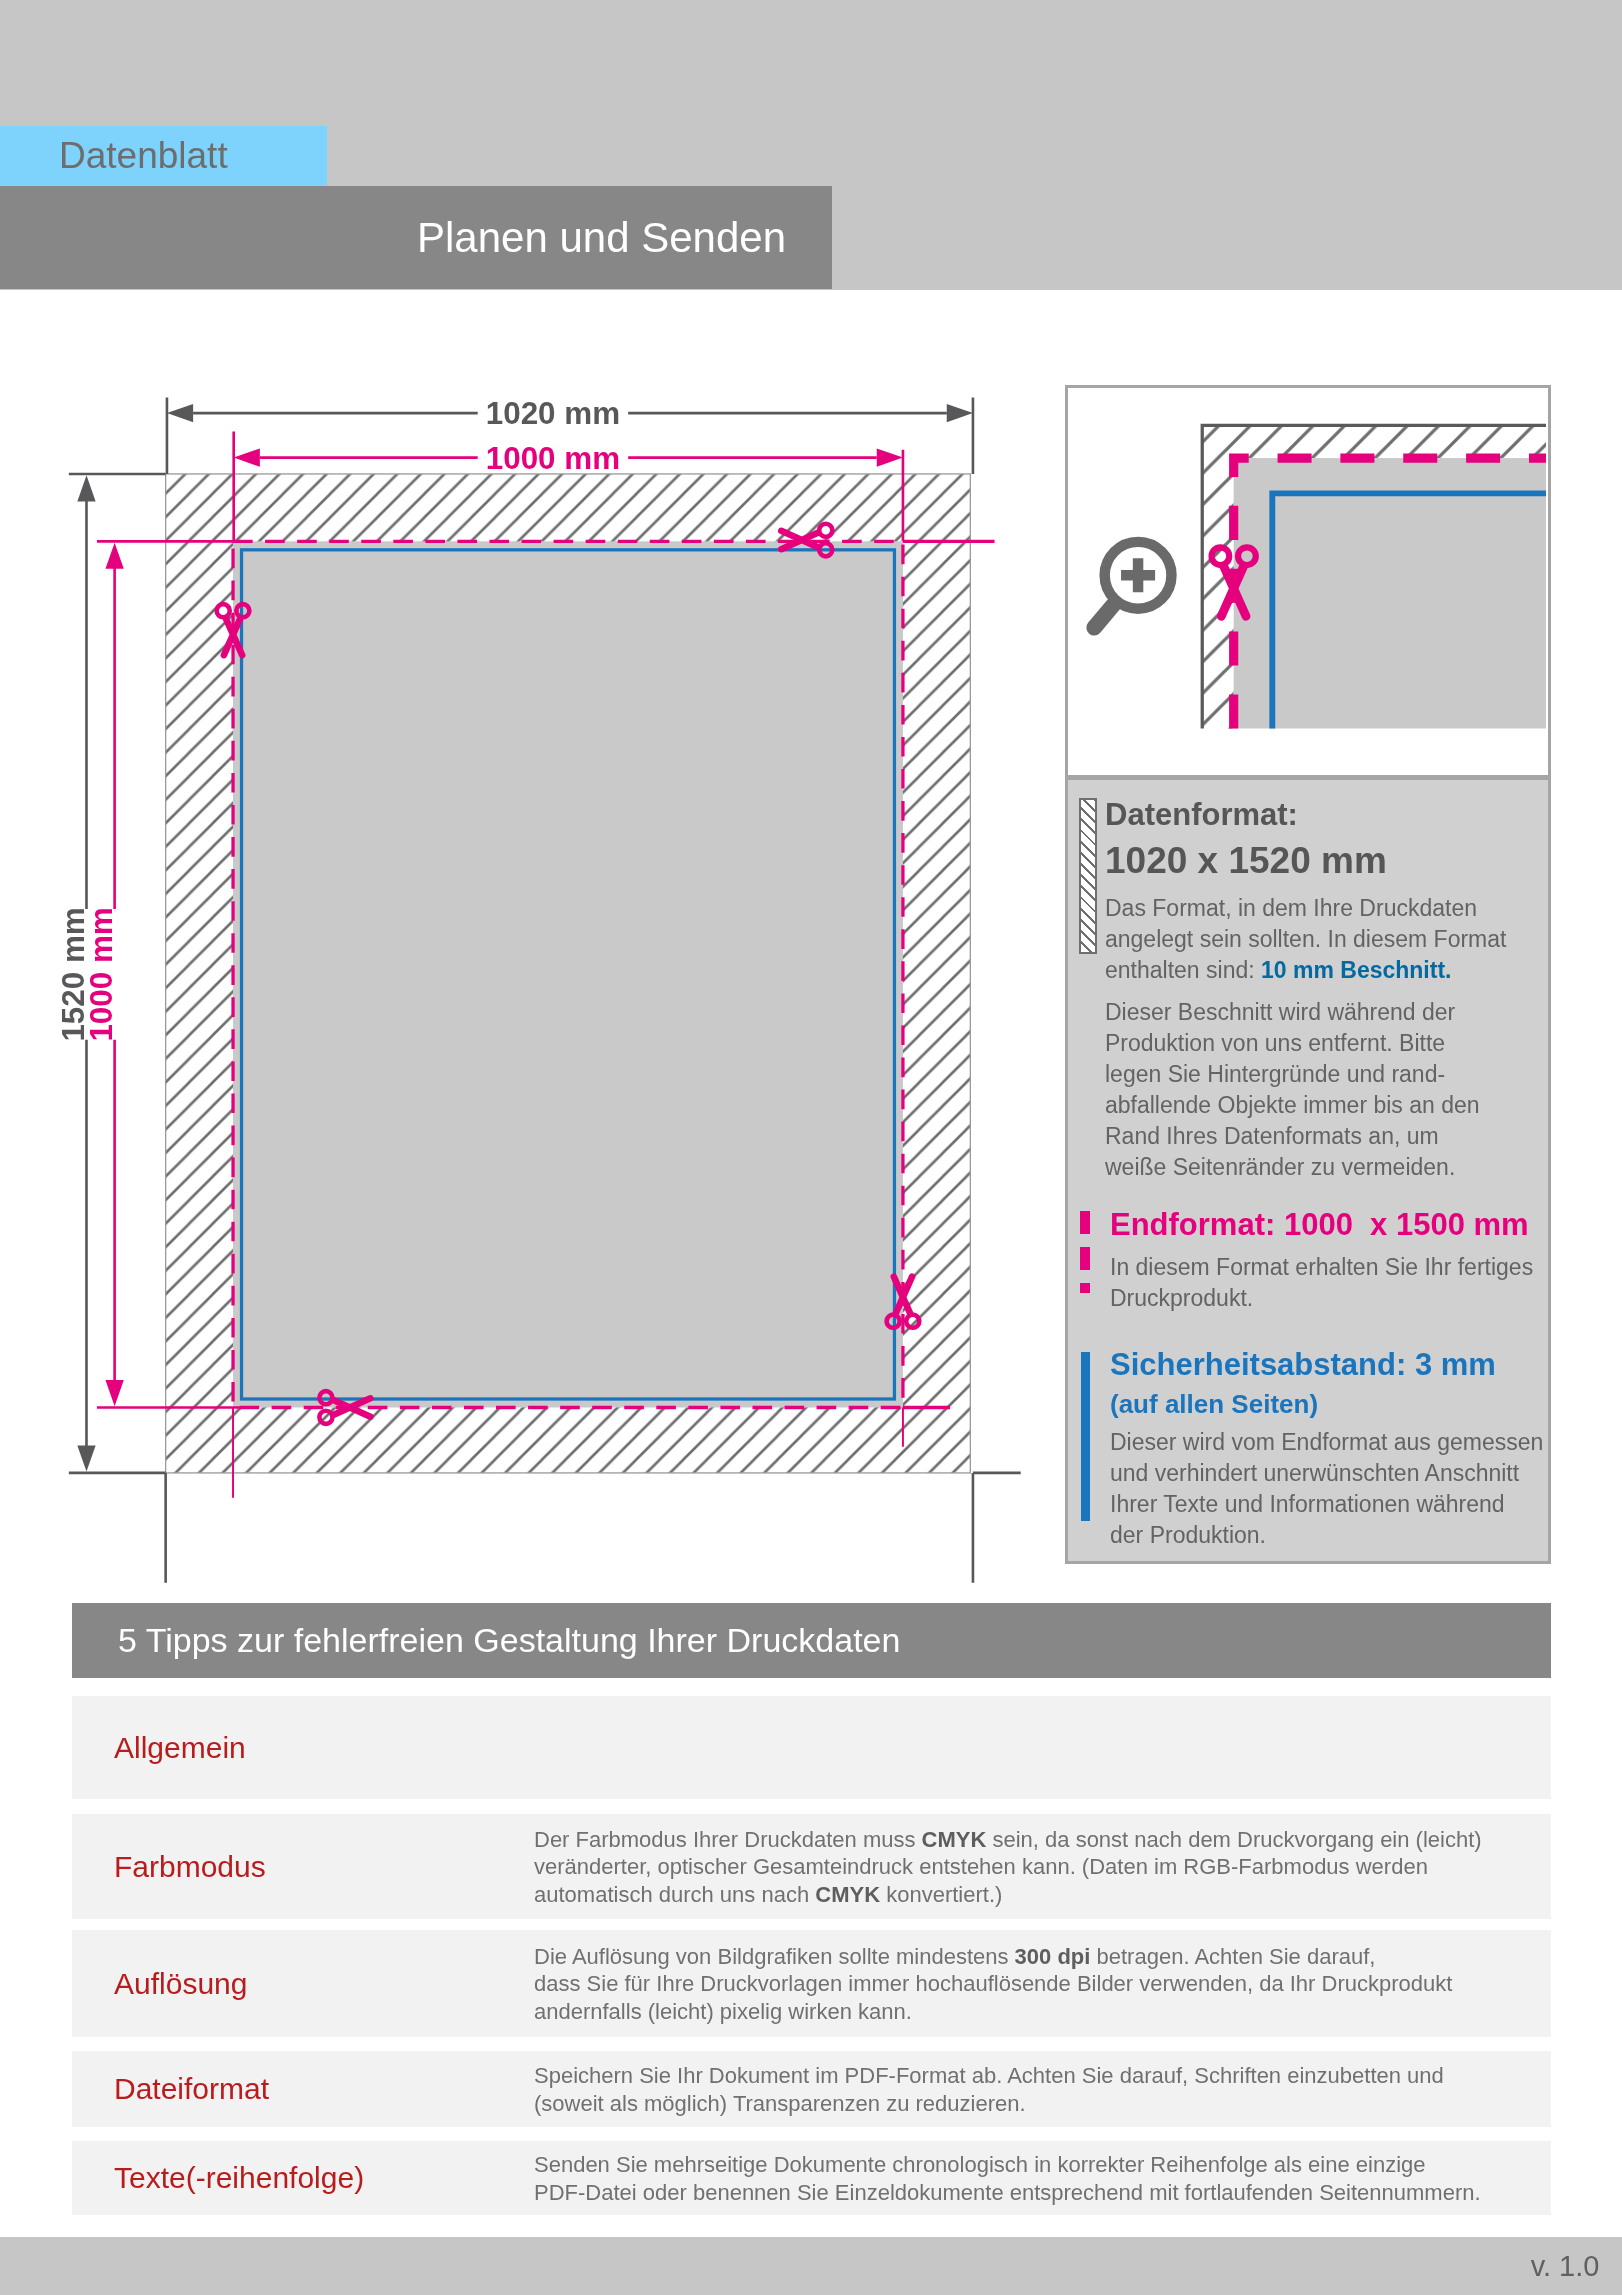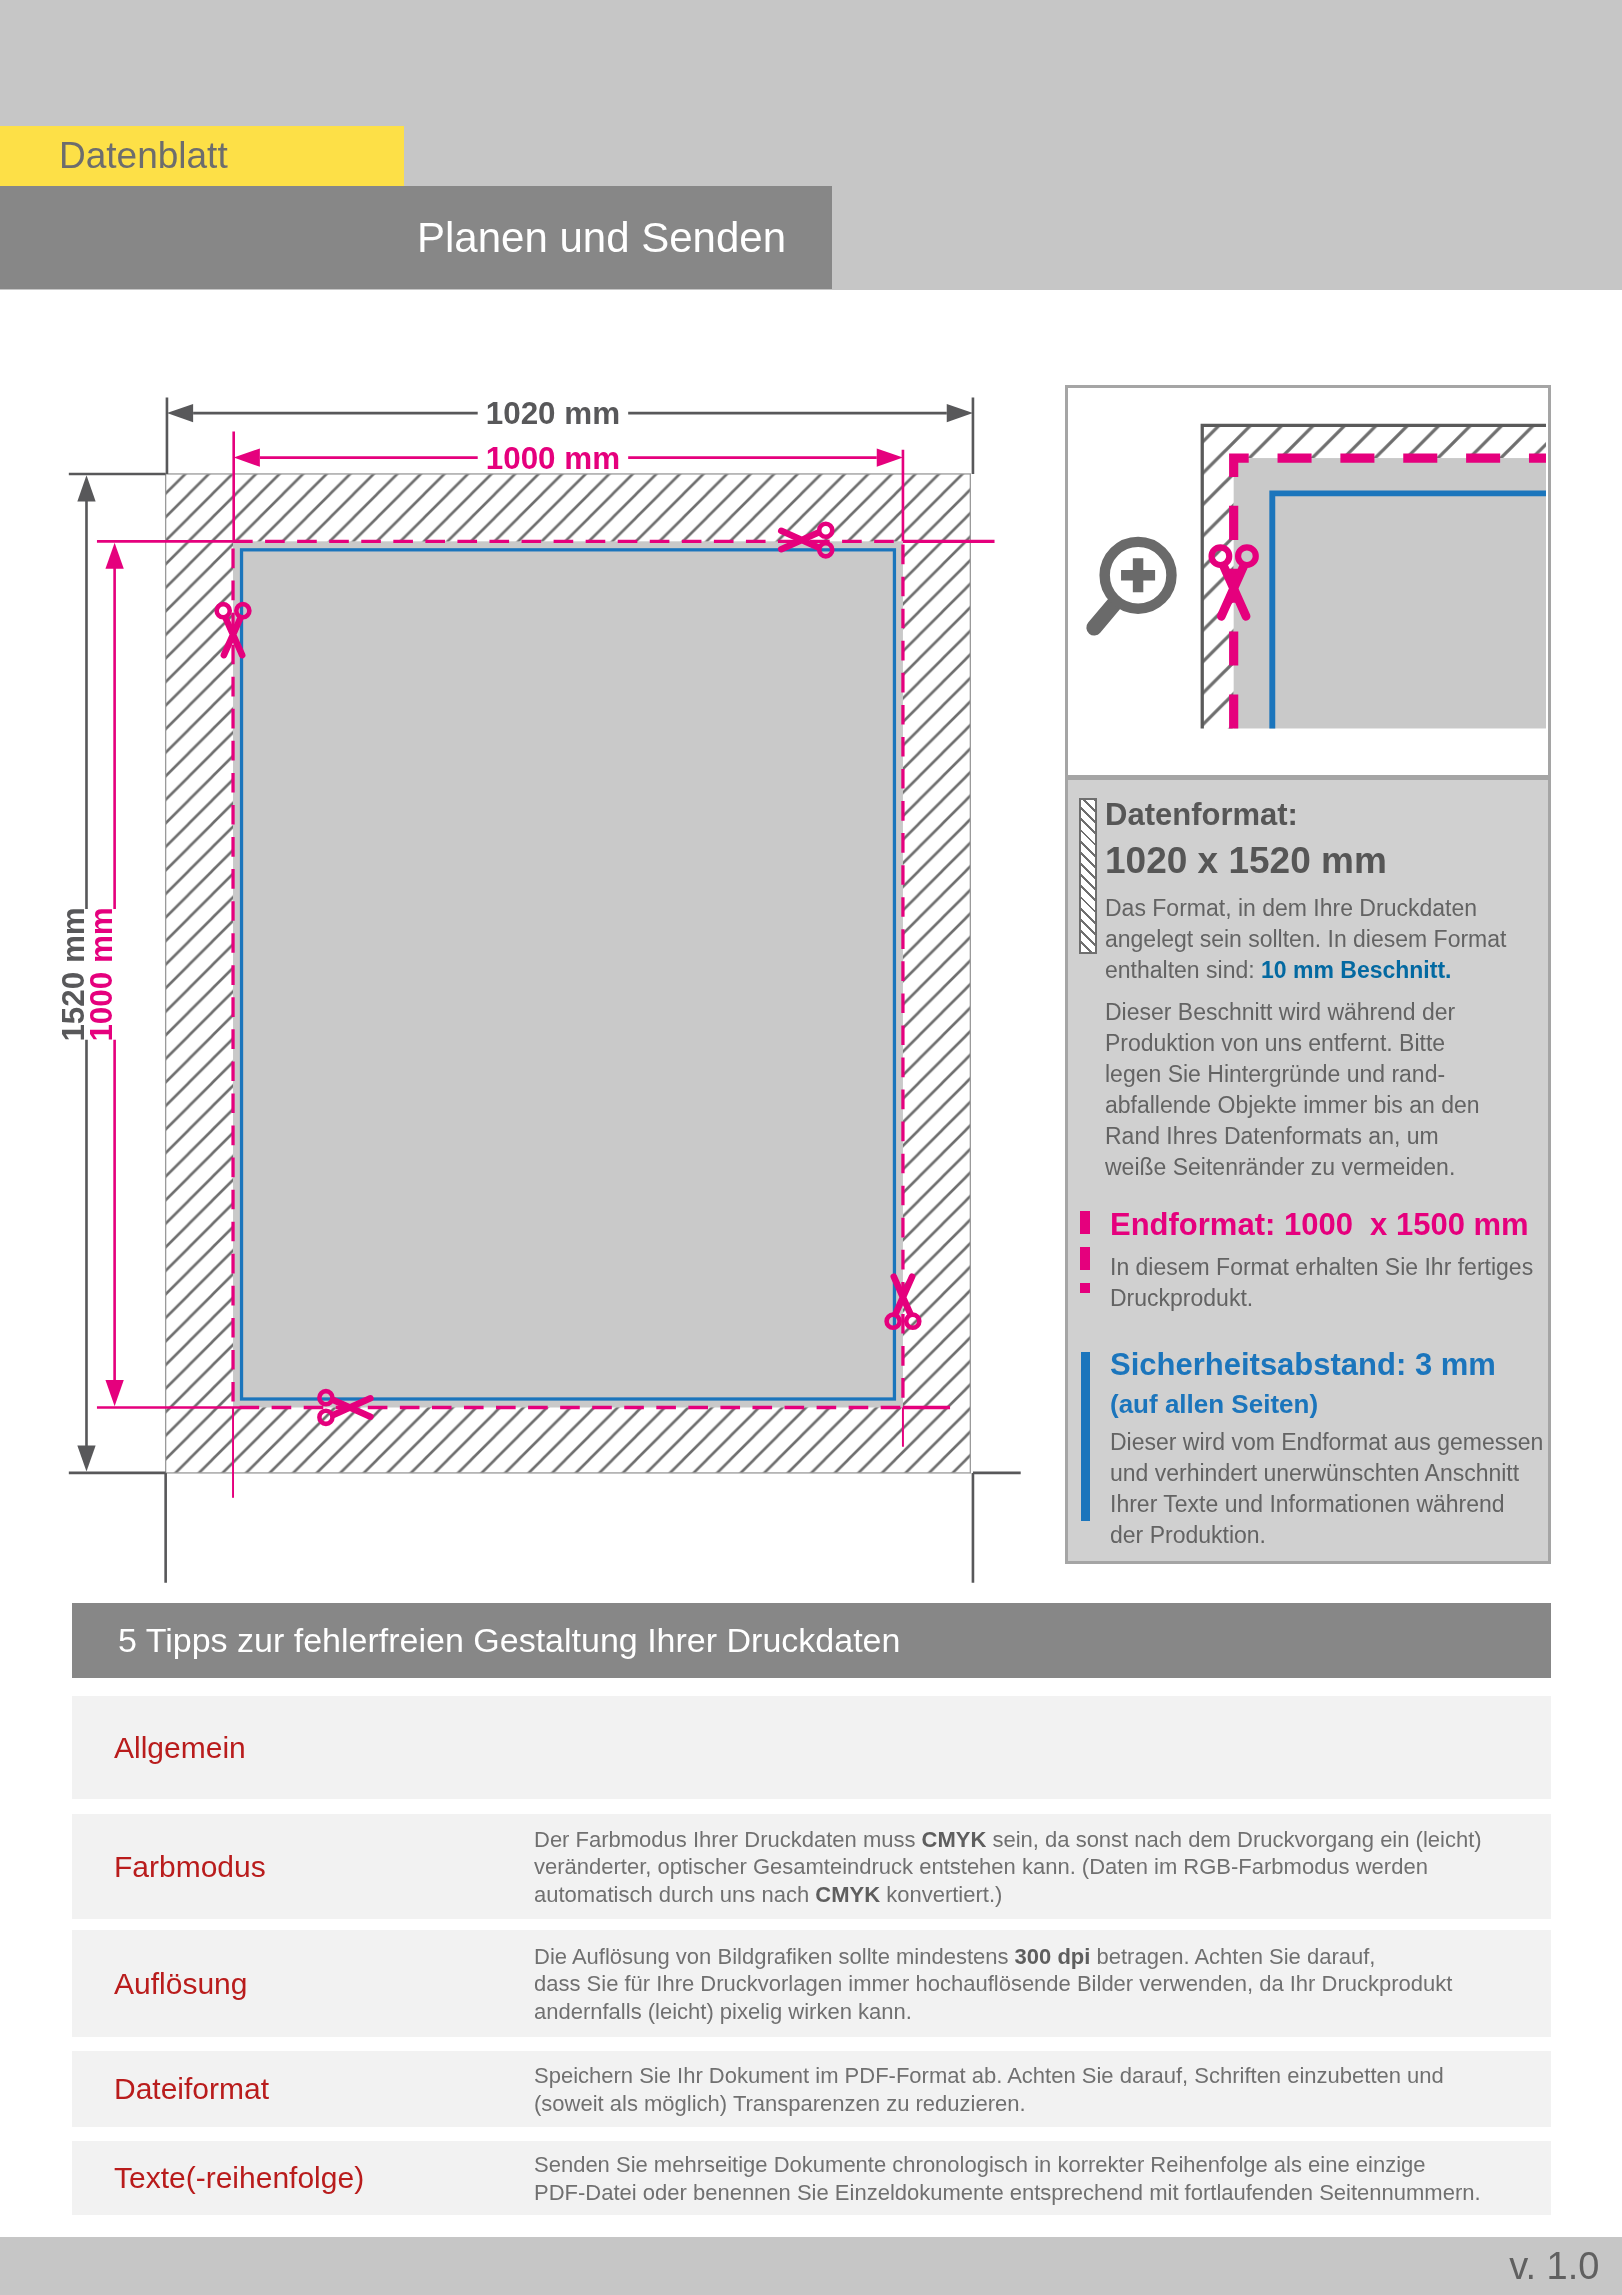--- a/index.html
+++ b/index.html
@@ -2,21 +2,21 @@
 <html style="font-size:10.5px"><head>
 <meta charset="utf-8">
 <style>
   html,body{margin:0;padding:0;background:#ffffff;}
   .page{position:relative;width:1623px;height:2295px;background:#ffffff;overflow:hidden;
         font-family:"Liberation Sans","DejaVu Sans",sans-serif;}
   .abs{position:absolute;}
 
   
   .top-band{left:0;top:0;width:1623px;height:290px;background:#c6c6c6;}
-  .datenblatt-box{left:0;top:126px;width:368px;height:60px;background:#fde047;padding-left:36px;}
+  .datenblatt-box{left:0;top:126px;width:327px;height:60px;background:#7dd3fc;}
   .datenblatt-box .lbl{position:absolute;left:59px;top:0;height:60px;line-height:60px;
         font-size:37px;color:#6d6d6d;}
   .title-banner{left:0;top:186px;width:832px;height:103px;background:#878787;}
   .title-banner .ttl{position:absolute;right:46px;top:0;height:103px;line-height:103px;
         font-size:42px;color:#ffffff;}
 
   
   svg text{font-family:"Liberation Sans","DejaVu Sans",sans-serif;}
   .dim-label{font-size:48px;font-weight:bold;}
 
@@ -50,21 +50,21 @@
         font-size:30px;color:#b91c1c;}
   .tip-row .row-body{position:absolute;left:462px;top:50%;transform:translateY(-50%);
         font-size:22px;line-height:27.5px;color:#707070;white-space:pre;}
   .tip-row .row-body b{color:#5e5e5e;}
   .r0{top:1696px;height:103px;} .r1{top:1814px;height:105px;} .r2{top:1930px;height:107px;}
   .r3{top:2051px;height:76px;} .r4{top:2141px;height:74px;}
 
   
   .footer-band{left:0;top:2237px;width:1623px;height:59px;background:#c6c6c6;}
   .footer-band .ver{position:absolute;right:23.6px;top:0;height:42px;line-height:59px;
-        font-size:38px;color:#606060;margin-left:33px;}
+        font-size:29px;color:#606060;margin-left:33px;}
 </style>
 </head>
 <body>
 
 <div class="page">
 
   <div class="abs top-band"></div>
   <div class="abs datenblatt-box">
     <span class="lbl">Datenblatt</span>
   </div>

